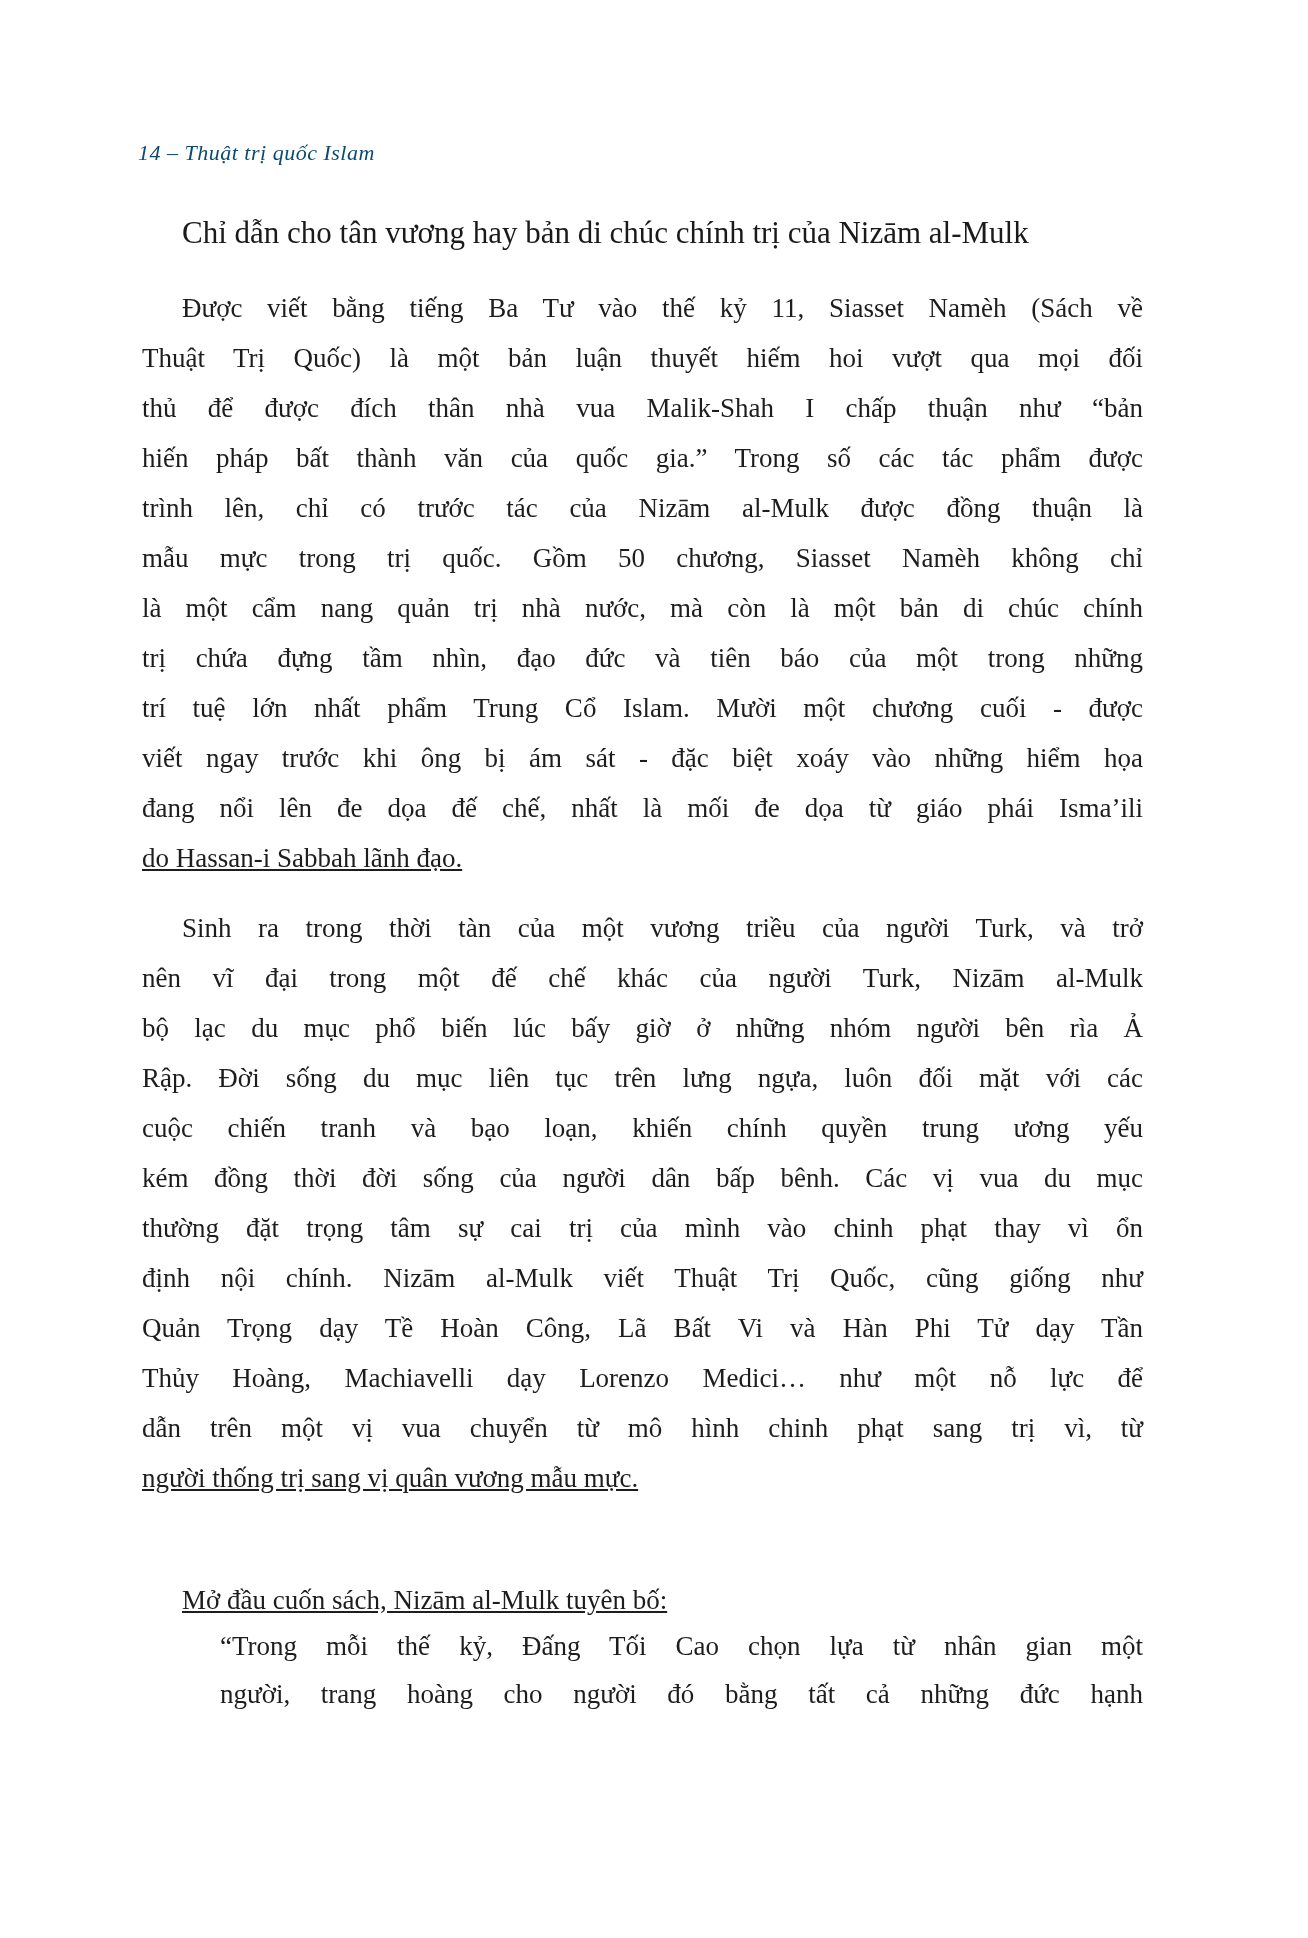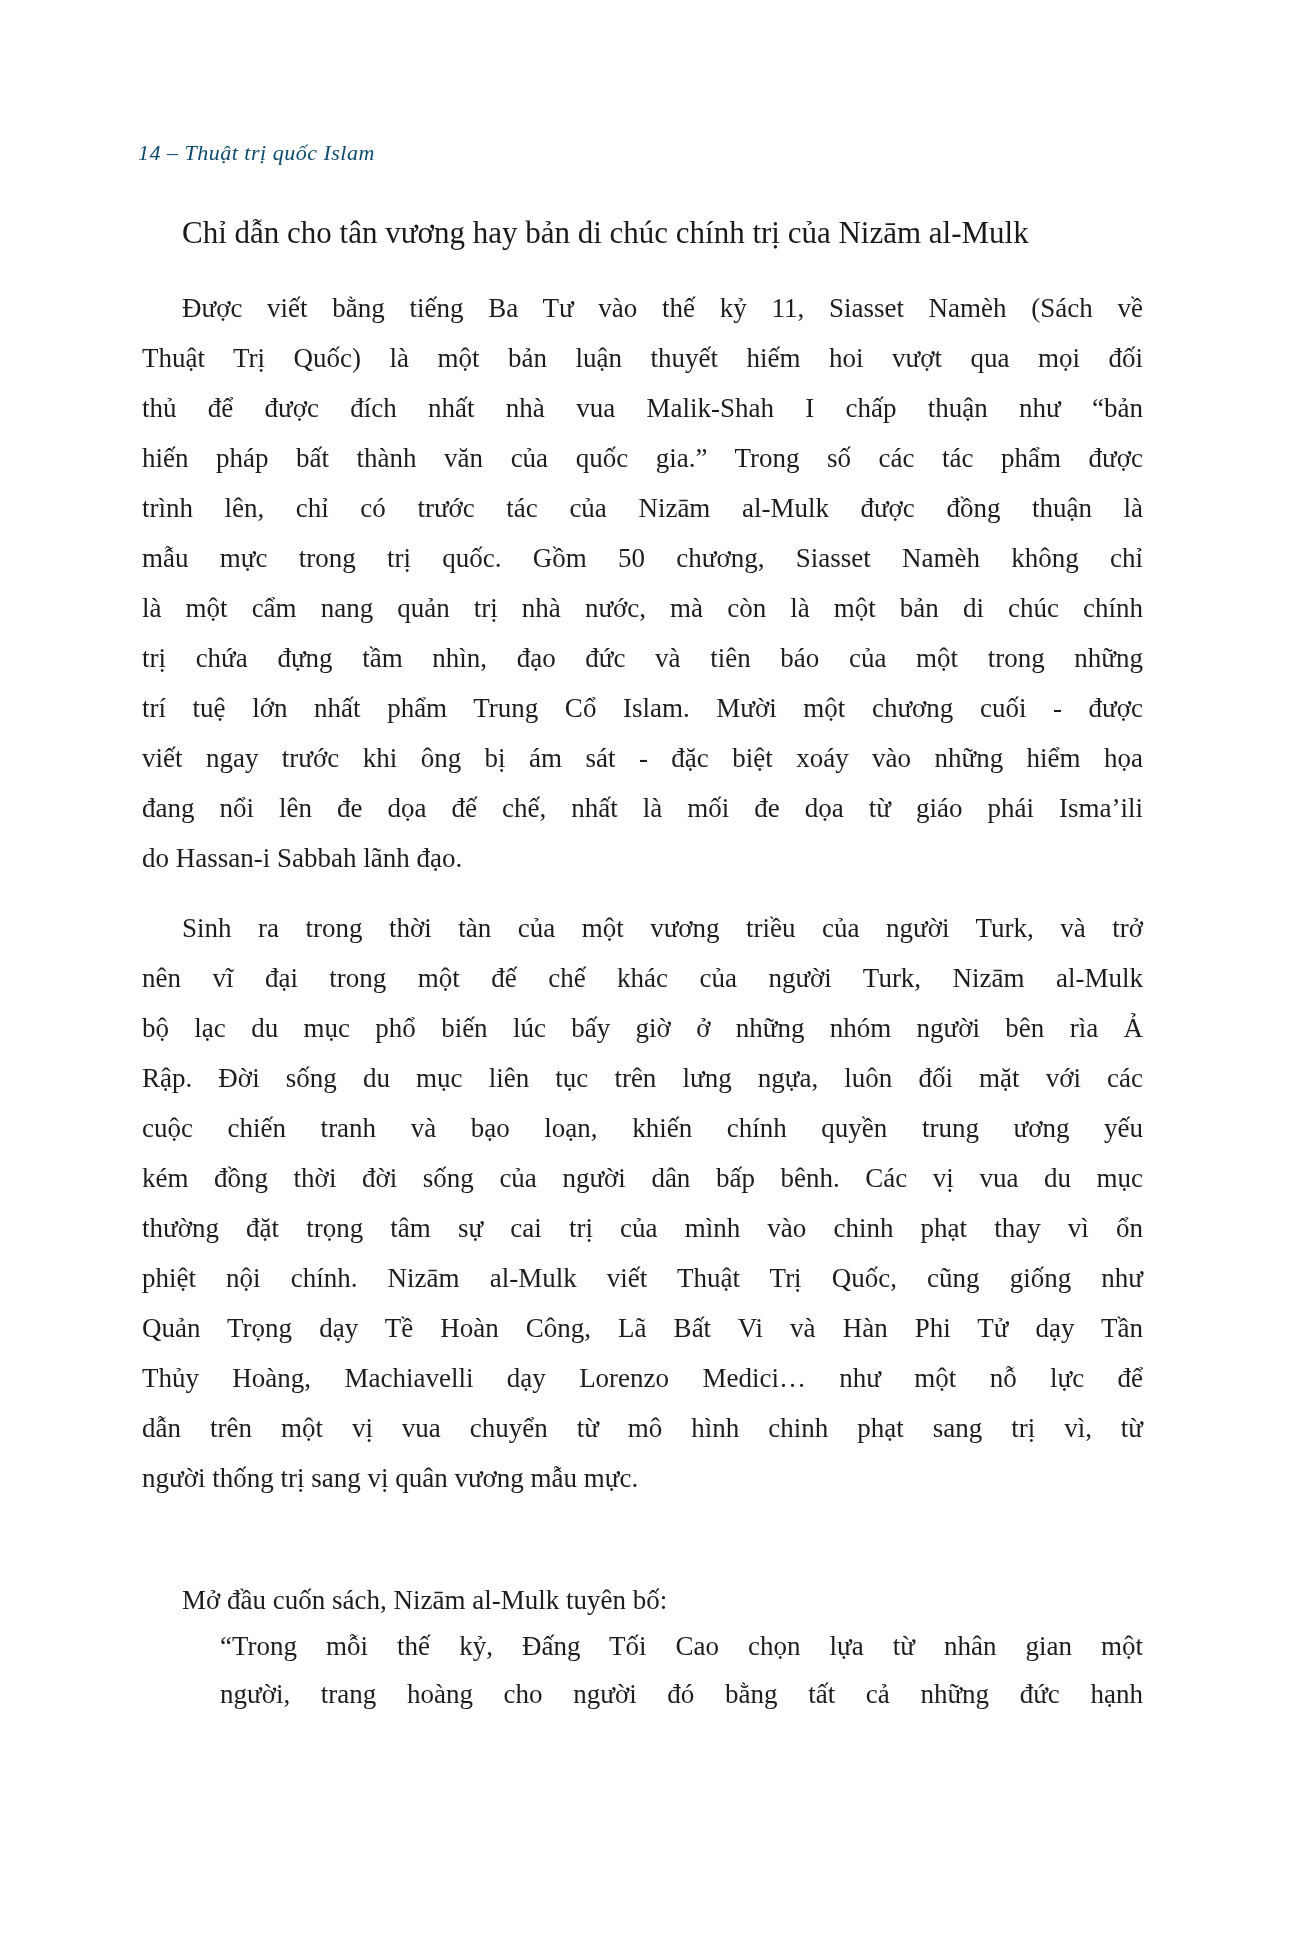--- a/index.html
+++ b/index.html
@@ -5,56 +5,56 @@
   html, body { margin:0; padding:0; background:#ffffff; }
   body { width:1308px; height:1938px; position:relative; overflow:hidden;
          font-family:"DejaVu Serif","Liberation Serif",serif; color:#1d1d1d; }
   .running-head { position:absolute; left:138px; top:140px; font-size:22px;
          font-family:"Liberation Serif",serif; font-style:italic; color:#0c4a6e; letter-spacing:0.5px; }
   .heading { position:absolute; left:182px; top:215px; width:961px; font-family:"Liberation Serif",serif;
          font-weight:normal; font-size:31px; white-space:nowrap; color:#1a1a1a; }
   .block { position:absolute; left:142px; width:1001px; }
   .line { height:50px; line-height:50px; font-family:"Liberation Serif",serif; font-size:27px;
           text-align:justify; text-align-last:justify; white-space:nowrap; overflow:visible; }
-  .line.last { text-align-last:left; }
+  .line.last { text-align-last:left;text-decoration:underline; }
   .line.indent { padding-left:40px; }
   .quote { position:absolute; left:220px; width:923px; }
   .quote .line { height:48px; line-height:48px; }
 </style>
 </head>
 <body>
 
 <div class="running-head">14 – Thuật trị quốc Islam</div>
 
 <div class="heading">Chỉ dẫn cho tân vương hay bản di chúc chính trị của Nizām al-Mulk</div>
 
 <div class="block" style="top:283px;">
   <div class="line indent">Được viết bằng tiếng Ba Tư vào thế kỷ 11, Siasset Namèh (Sách về</div>
   <div class="line">Thuật Trị Quốc) là một bản luận thuyết hiếm hoi vượt qua mọi đối</div>
-  <div class="line">thủ để được đích nhất nhà vua Malik-Shah I chấp thuận như “bản</div>
+  <div class="line">thủ để được đích thân nhà vua Malik-Shah I chấp thuận như “bản</div>
   <div class="line">hiến pháp bất thành văn của quốc gia.” Trong số các tác phẩm được</div>
   <div class="line">trình lên, chỉ có trước tác của Nizām al-Mulk được đồng thuận là</div>
   <div class="line">mẫu mực trong trị quốc. Gồm 50 chương, Siasset Namèh không chỉ</div>
   <div class="line">là một cẩm nang quản trị nhà nước, mà còn là một bản di chúc chính</div>
   <div class="line">trị chứa đựng tầm nhìn, đạo đức và tiên báo của một trong những</div>
   <div class="line">trí tuệ lớn nhất phẩm Trung Cổ Islam. Mười một chương cuối - được</div>
   <div class="line">viết ngay trước khi ông bị ám sát - đặc biệt xoáy vào những hiểm họa</div>
   <div class="line">đang nổi lên đe dọa đế chế, nhất là mối đe dọa từ giáo phái Isma’ili</div>
   <div class="line last">do Hassan-i Sabbah lãnh đạo.</div>
 </div>
 
 <div class="block" style="top:903px;">
   <div class="line indent">Sinh ra trong thời tàn của một vương triều của người Turk, và trở</div>
   <div class="line">nên vĩ đại trong một đế chế khác của người Turk, Nizām al-Mulk</div>
   <div class="line">bộ lạc du mục phổ biến lúc bấy giờ ở những nhóm người bên rìa Ả</div>
   <div class="line">Rập. Đời sống du mục liên tục trên lưng ngựa, luôn đối mặt với các</div>
   <div class="line">cuộc chiến tranh và bạo loạn, khiến chính quyền trung ương yếu</div>
   <div class="line">kém đồng thời đời sống của người dân bấp bênh. Các vị vua du mục</div>
   <div class="line">thường đặt trọng tâm sự cai trị của mình vào chinh phạt thay vì ổn</div>
-  <div class="line">phiệt nội chính. Nizām al-Mulk viết Thuật Trị Quốc, cũng giống như</div>
+  <div class="line">định nội chính. Nizām al-Mulk viết Thuật Trị Quốc, cũng giống như</div>
   <div class="line">Quản Trọng dạy Tề Hoàn Công, Lã Bất Vi và Hàn Phi Tử dạy Tần</div>
   <div class="line">Thủy Hoàng, Machiavelli dạy Lorenzo Medici… như một nỗ lực để</div>
   <div class="line">dẫn trên một vị vua chuyển từ mô hình chinh phạt sang trị vì, từ</div>
   <div class="line last">người thống trị sang vị quân vương mẫu mực.</div>
 </div>
 
 <div class="block" style="top:1575px;">
   <div class="line indent last">Mở đầu cuốn sách, Nizām al-Mulk tuyên bố:</div>
 </div>
 

